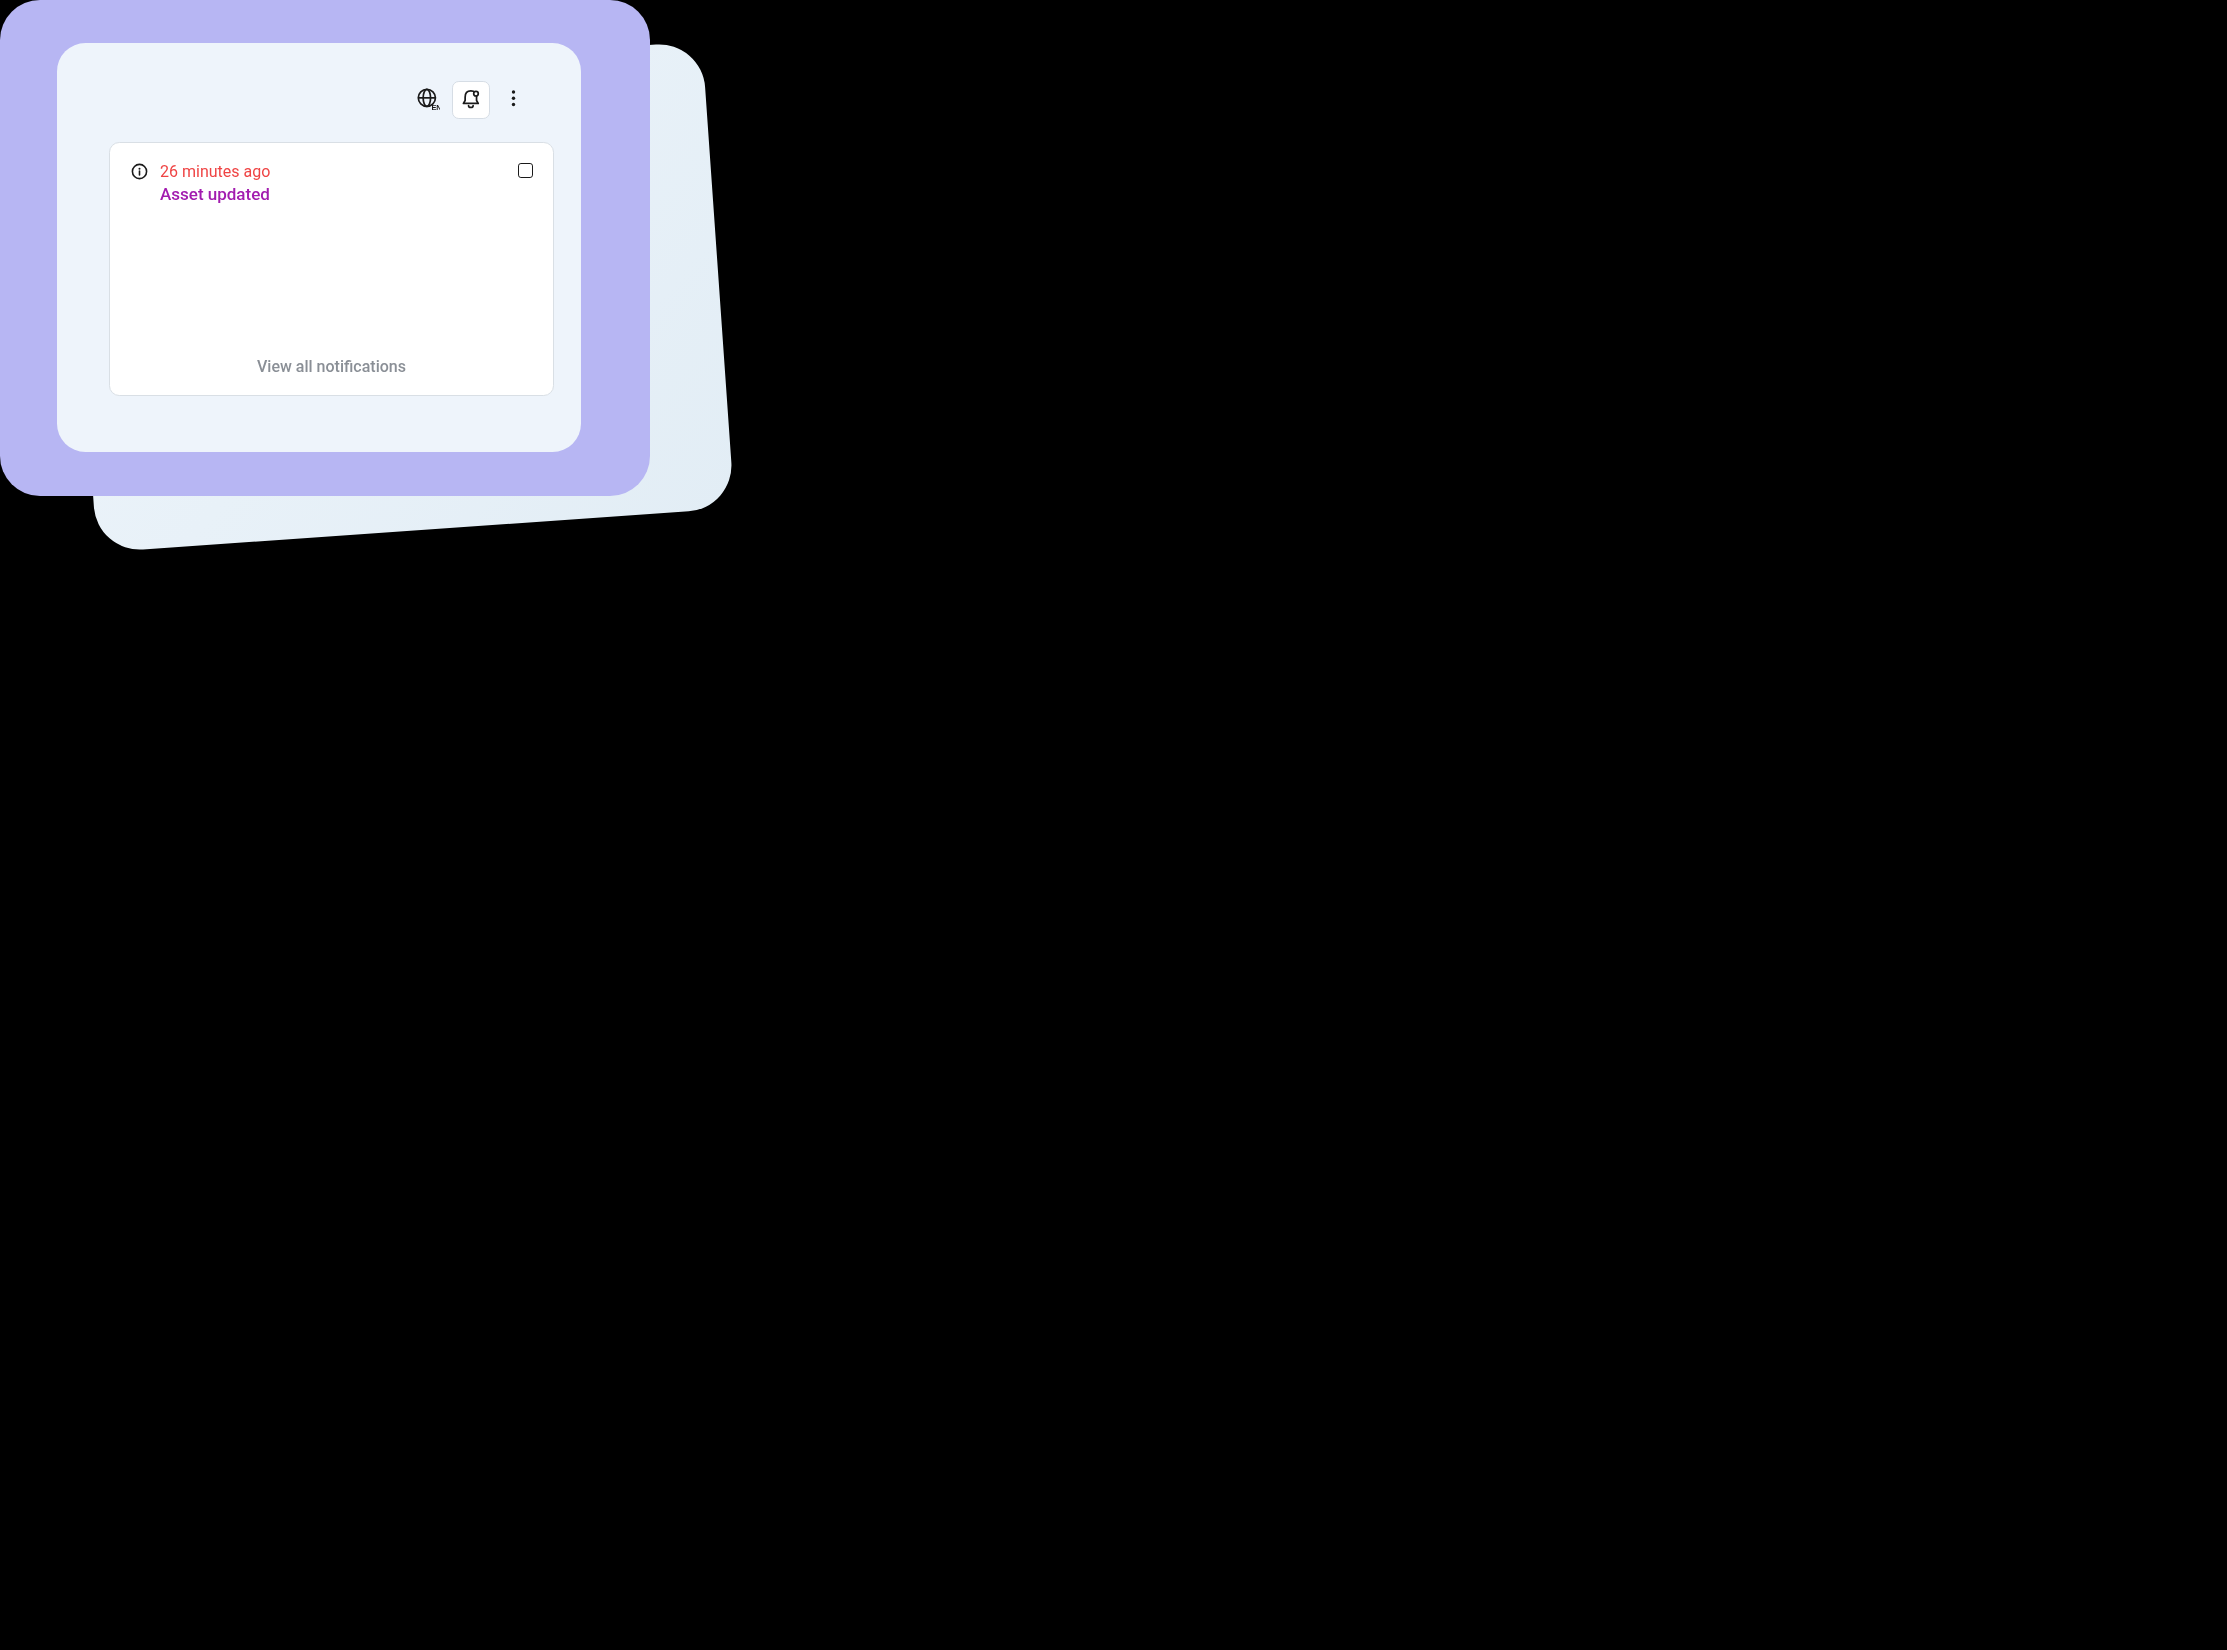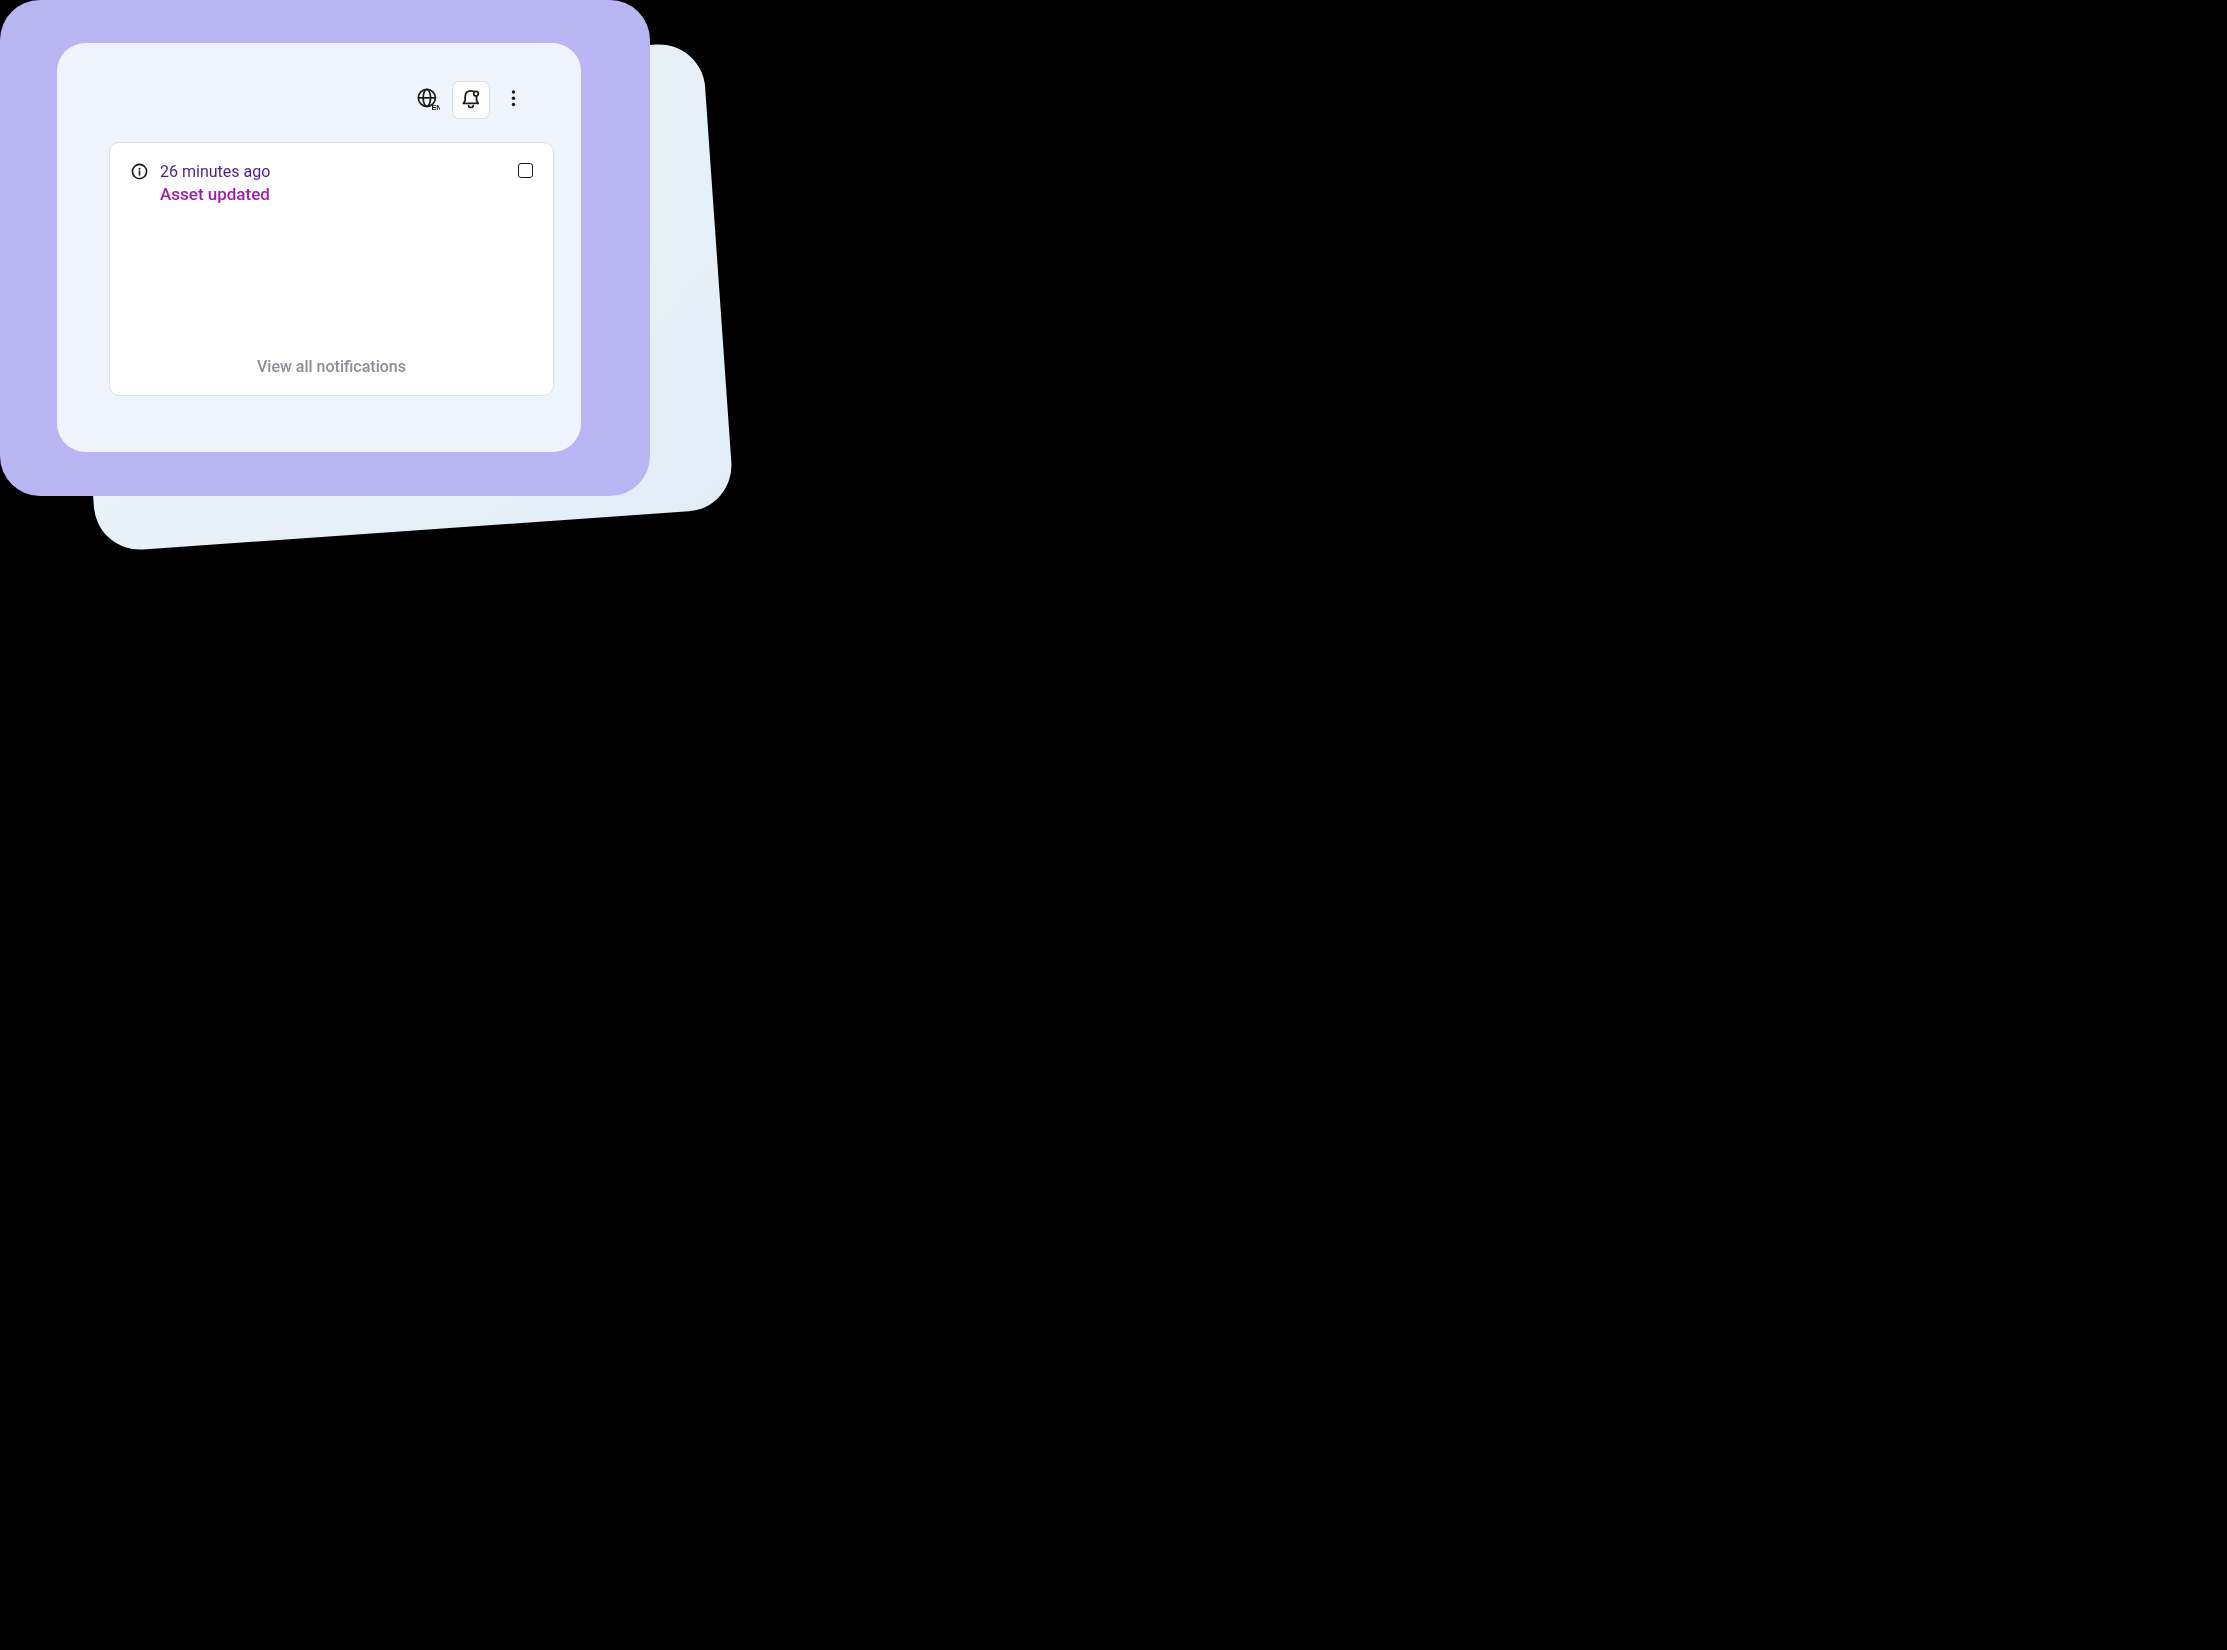--- a/index.html
+++ b/index.html
@@ -88,21 +88,21 @@
       padding-bottom: 32px;
     }
     .notif-icon {
       flex-shrink: 0;
       margin-top: 1.1px;
     }
     .notif-content {
       flex: 1;
     }
     .notif-time {
-      color: #4c1d95;
+      color: #ef4444;
       font-size: 16px;
       font-weight: 400;
       margin-bottom: 2.3px;
     }
     .notif-title {
       color: #a21caf;
       font-size: 17px;
       font-weight: 500;
     }
     .notif-checkbox {

